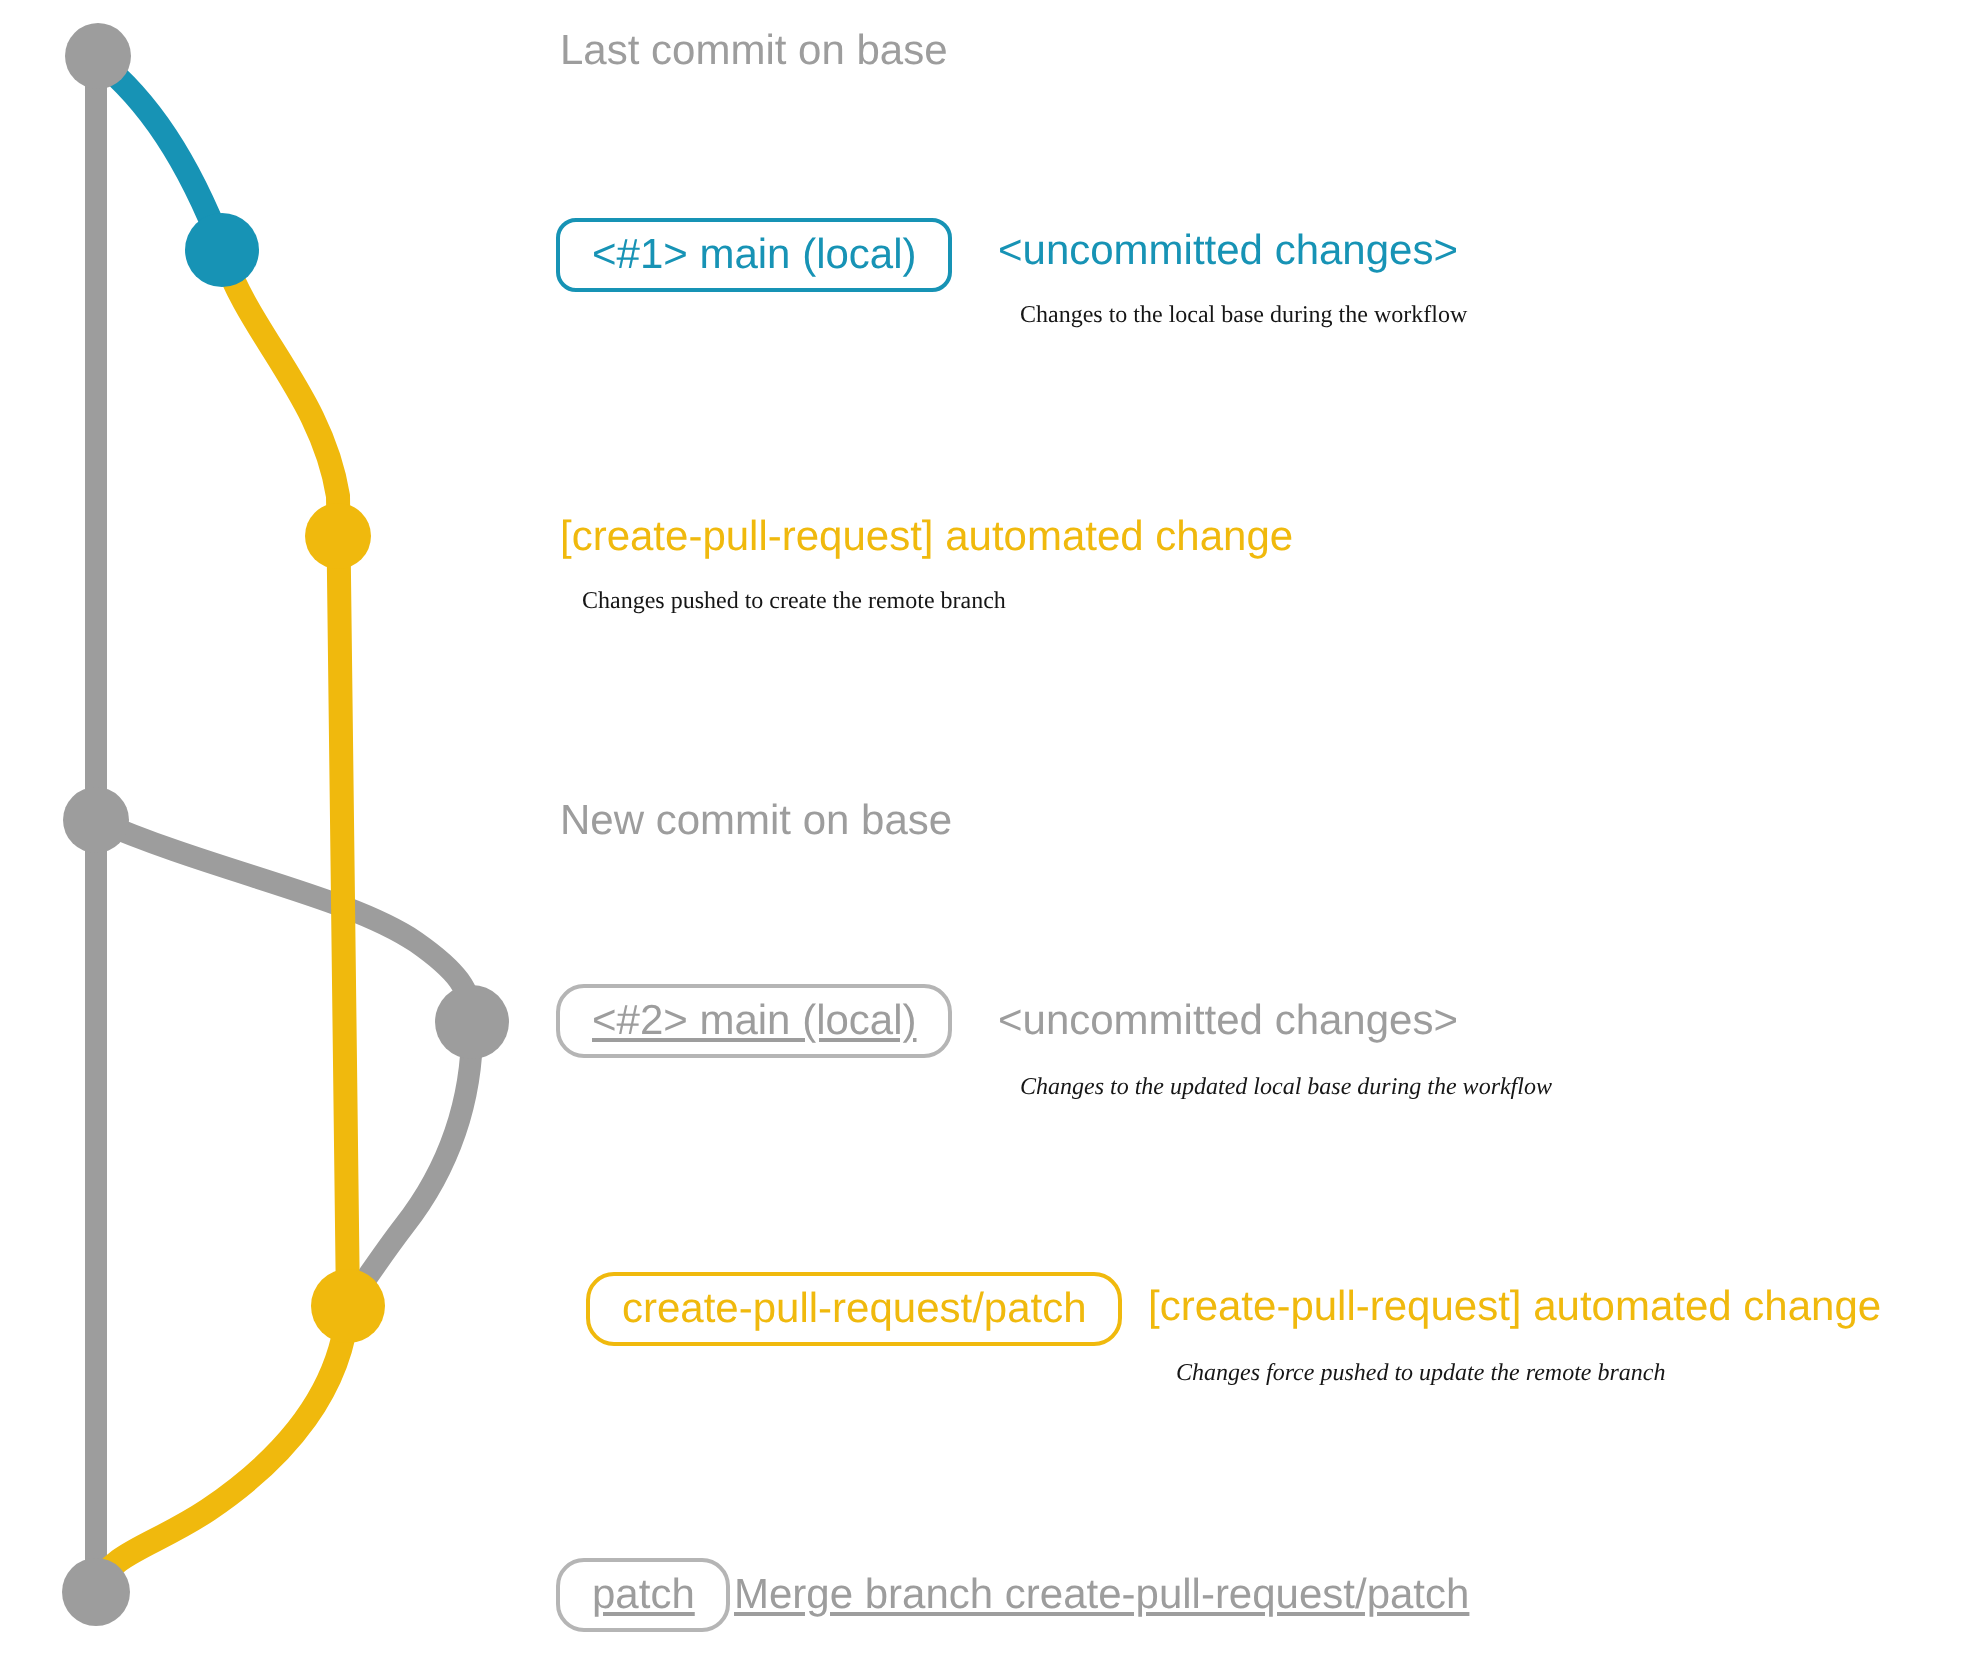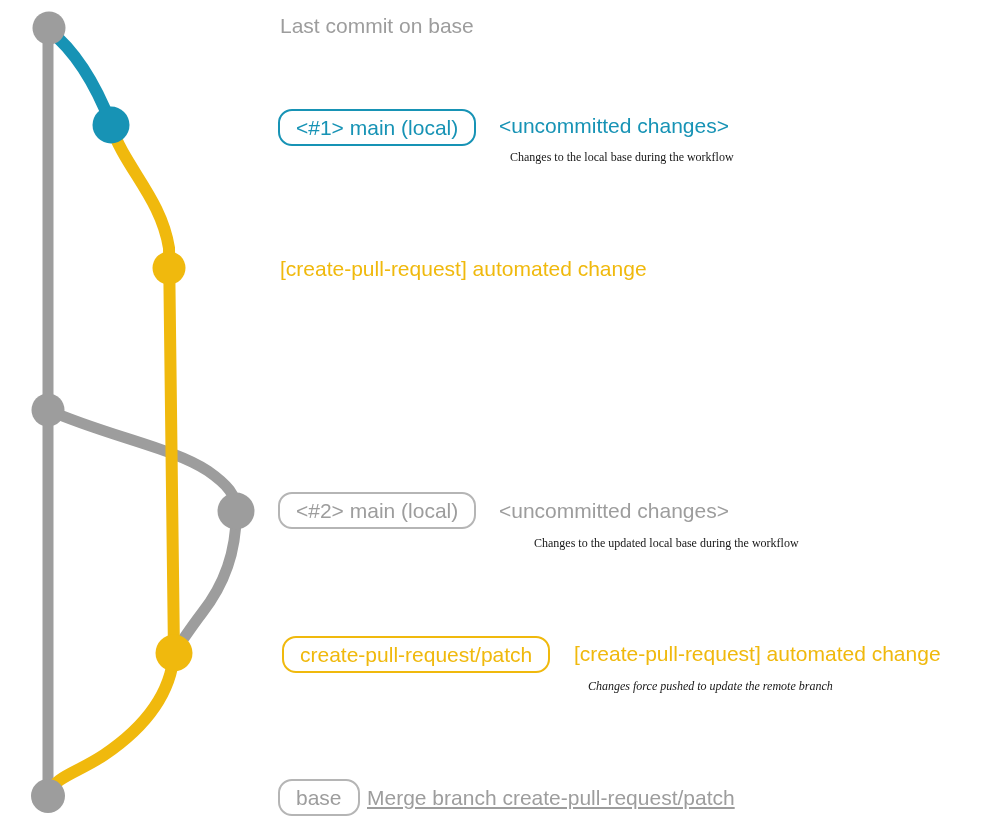--- a/index.html
+++ b/index.html
@@ -21,23 +21,23 @@
   .badge {
     position:absolute; box-sizing:border-box; white-space:nowrap;
     font-size:21px; line-height:23px; padding:5px 16px;
     border:2px solid; border-radius:14px; background:#ffffff;
   }
   .desc {
     position:absolute; white-space:nowrap; color:var(--ink);
     font-family:"Liberation Serif", serif; font-size:12px; line-height:26px;
   }
   .gray   { color:var(--gray); }
-  .blue   { color:var(--blue); border-color:var(--blue); }
+  .blue   { color:var(--blue); border-color:var(--blue);border-radius:10px; }
   .yellow { color:var(--yellow); border-color:var(--yellow);text-align:right; }
-  .badge.gray { border-color:var(--graybox); }
+  .badge.gray { border-color:var(--graybox);text-decoration:underline; }
 </style>
 </head>
 <body>
 
 <div class="page">
 
   <svg class="graph" width="981" height="827" viewBox="0 0 981 827">
 
     <path class="stroke-gray" d="M 26 28 L 26 796"></path>
 
@@ -59,26 +59,28 @@
     <circle class="dot-gray" cx="26" cy="796" r="17"></circle>
   </svg>
 
   <div class="label gray" style="left:258px; top:14px;">Last commit on base</div>
 
   <div class="badge blue" style="left:256px; top:109px;">&lt;#1&gt; main (local)</div>
   <div class="label blue" style="left:477px; top:114px;">&lt;uncommitted changes&gt;</div>
   <div class="desc" style="left:488px; top:144px;">Changes to the local base during the workflow</div>
 
   <div class="label yellow" style="left:258px; top:257px;">[create-pull-request] automated change</div>
+  <div class="desc" style="left:269px; top:287px;">Changes pushed to create the remote branch</div>
 
+  <div class="label gray" style="left:258px; top:399px;">New commit on base</div>
 
   <div class="badge gray" style="left:256px; top:492px;">&lt;#2&gt; main (local)</div>
   <div class="label gray" style="left:477px; top:499px;">&lt;uncommitted changes&gt;</div>
-  <div class="desc" style="left:512px; top:530px;">Changes to the updated local base during the workflow</div>
+  <div class="desc" style="left:488px; top:530px;font-style:italic;">Changes to the updated local base during the workflow</div>
 
-  <div class="badge yellow" style="left:260px; top:636px;">create-pull-request/patch</div>
+  <div class="badge yellow" style="left:271px; top:636px;">create-pull-request/patch</div>
   <div class="label yellow" style="left:552px; top:642px;">[create-pull-request] automated change</div>
   <div class="desc" style="left:566px; top:673px;font-style:italic;">Changes force pushed to update the remote branch</div>
 
-  <div class="badge gray" style="left:256px; top:779px;">base</div>
+  <div class="badge gray" style="left:256px; top:779px;">patch</div>
   <div class="label gray" style="left:345px; top:786px;text-decoration:underline;">Merge branch create-pull-request/patch</div>
 
 </div>
 
 </body></html>

